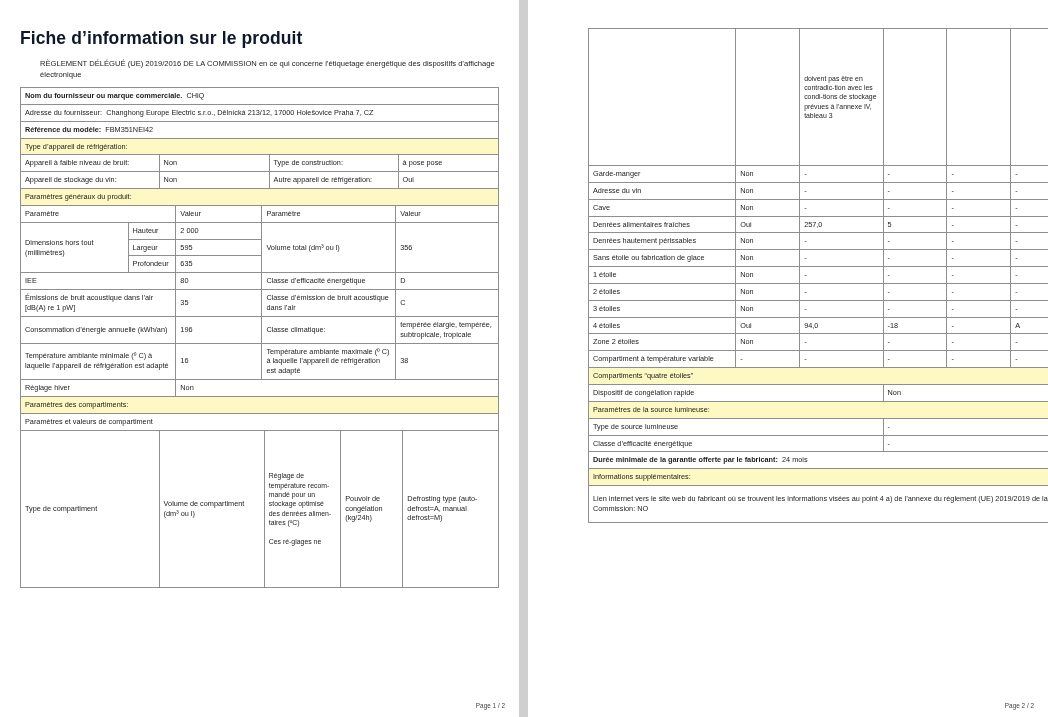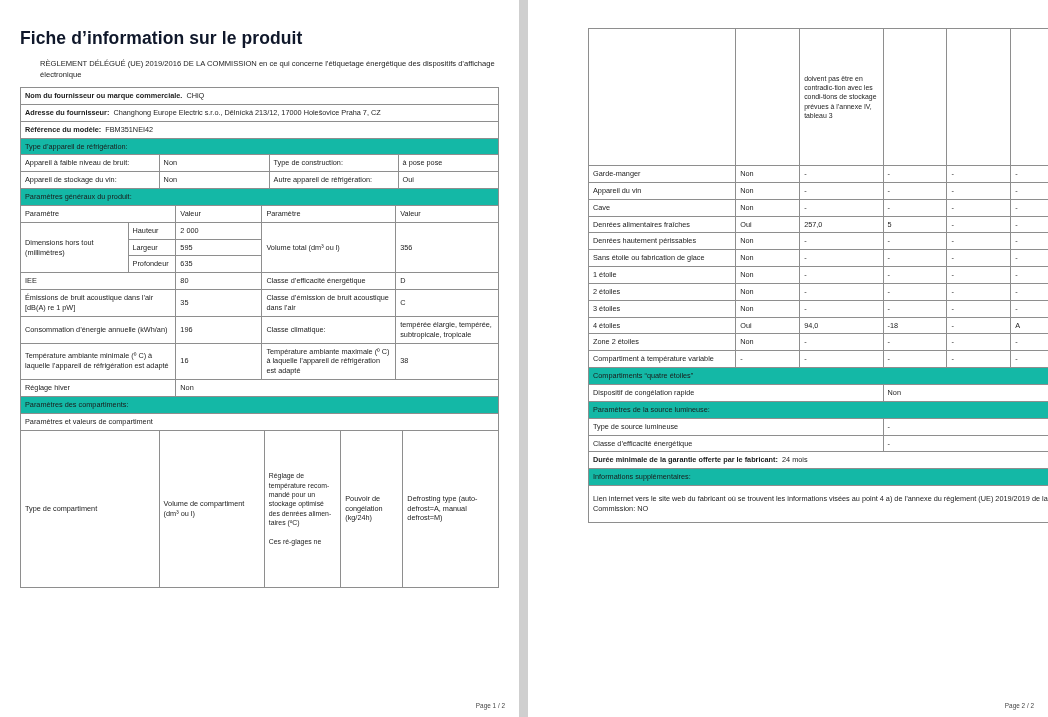--- a/index.html
+++ b/index.html
@@ -75,21 +75,21 @@
     color: #1b1b1b;
     padding: 3px 4px;
     vertical-align: middle;
     line-height: 1.35;
     font-weight: normal;
     text-align: left;
     word-wrap: break-word;
   }
   td.section {
     font-weight: bold;
-    background: #14b8a6;
+    background: #fef9c3;
     margin-top: 36px;
   }
   td.center { text-align: center; }
   td.vtop { vertical-align: top; }
   td.vmid { vertical-align: middle; }
   .page-num {
     position: absolute;
     bottom: 8px;
     right: 14px;
     font-size: 6.4px;
@@ -116,21 +116,21 @@
             </colgroup>
           <tbody>
               <tr>
             <td>
               <span class="bold" style="font-weight:bold">Nom du fournisseur ou marque commerciale.</span>
               &nbsp;<span>CHiQ</span>
             </td>
           </tr>
           <tr>
             <td>
-              <span style="font-weight:bold">Adresse du fournisseur:</span>
+              <span style="font-weight:normal">Adresse du fournisseur:</span>
               &nbsp;<span>Changhong Europe Electric s.r.o., Dělnícká 213/12, 17000 Holešovice Praha 7, CZ</span>
             </td>
           </tr>
           <tr>
             <td>
               <span style="font-weight:bold">Référence du modèle:</span>
               &nbsp;<span>FBM351NEI42</span>
             </td>
           </tr>
           <tr>
@@ -285,21 +285,21 @@
 
           <tr>
             <td>Garde-manger</td>
             <td>Non</td>
             <td class="center">-</td>
             <td class="center">-</td>
             <td class="center">-</td>
             <td class="center">-</td>
           </tr>
           <tr>
-            <td>Appareil du vin</td>
+            <td>Adresse du vin</td>
             <td>Non</td>
             <td class="center">-</td>
             <td class="center">-</td>
             <td class="center">-</td>
             <td class="center">-</td>
           </tr>
           <tr>
             <td>Cave</td>
             <td>Non</td>
             <td class="center">-</td>

